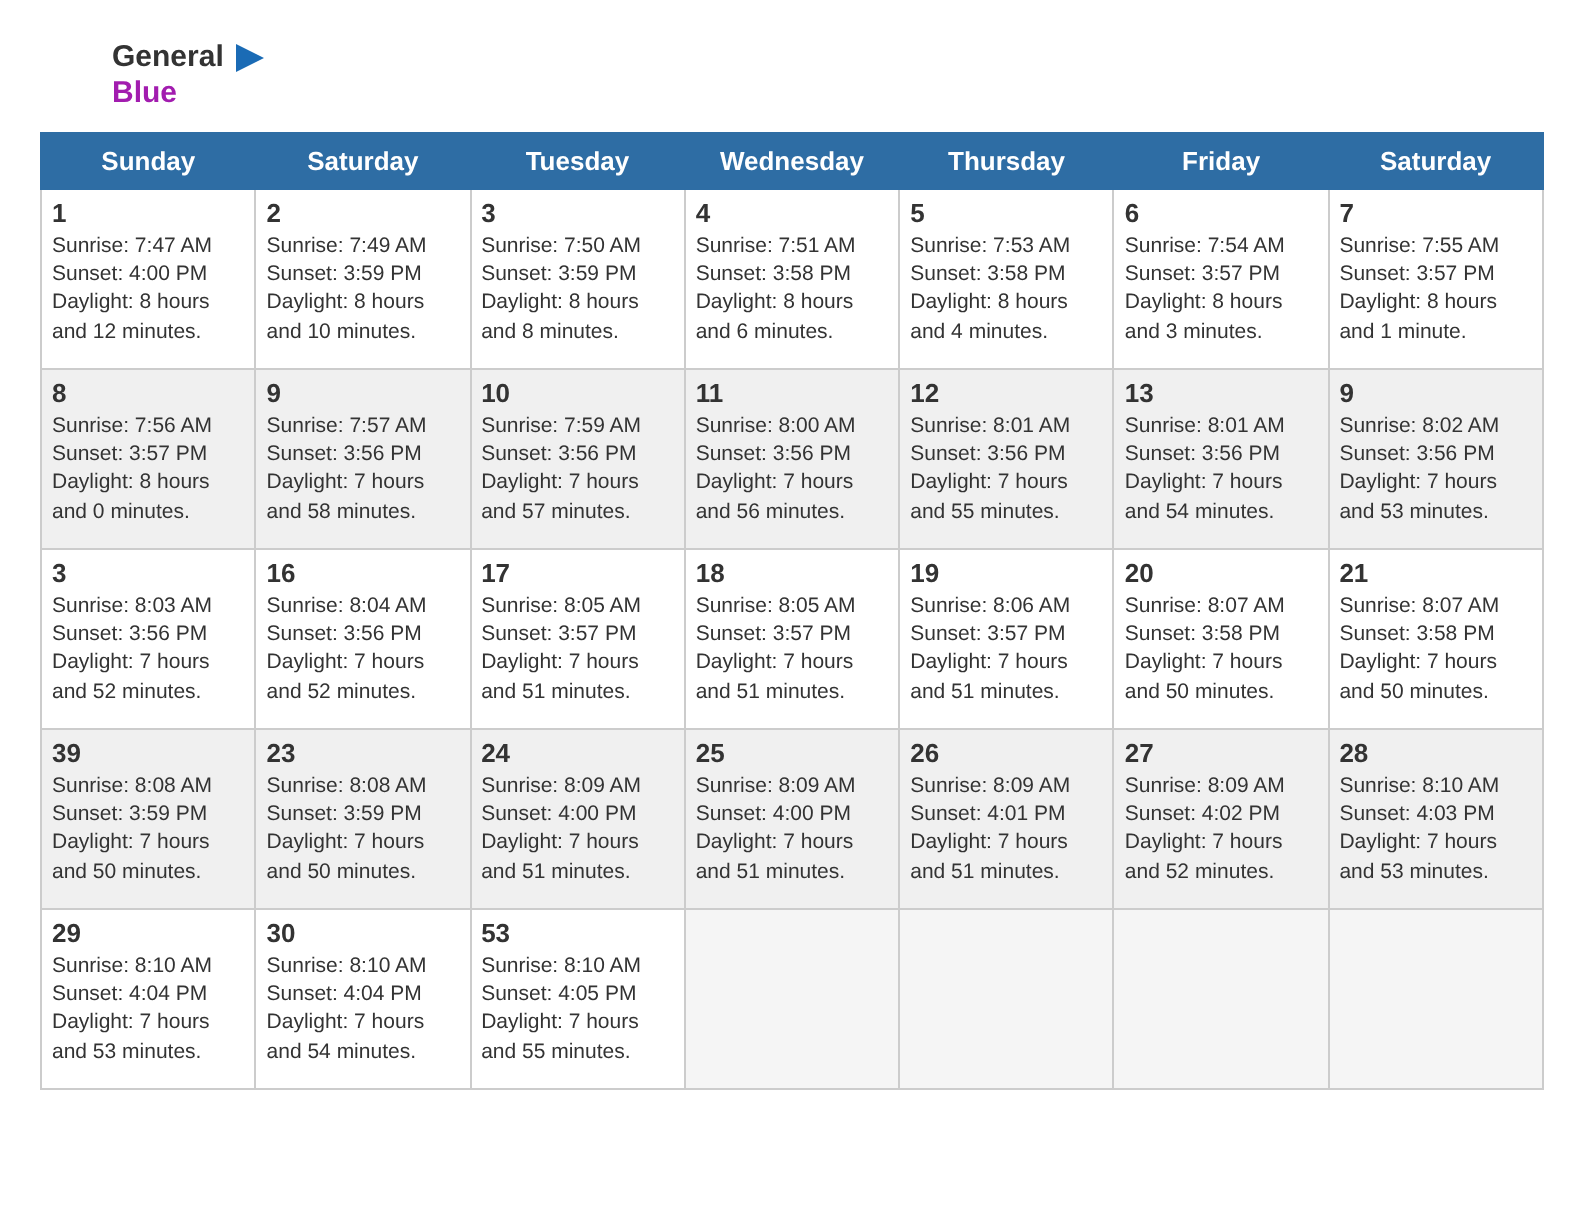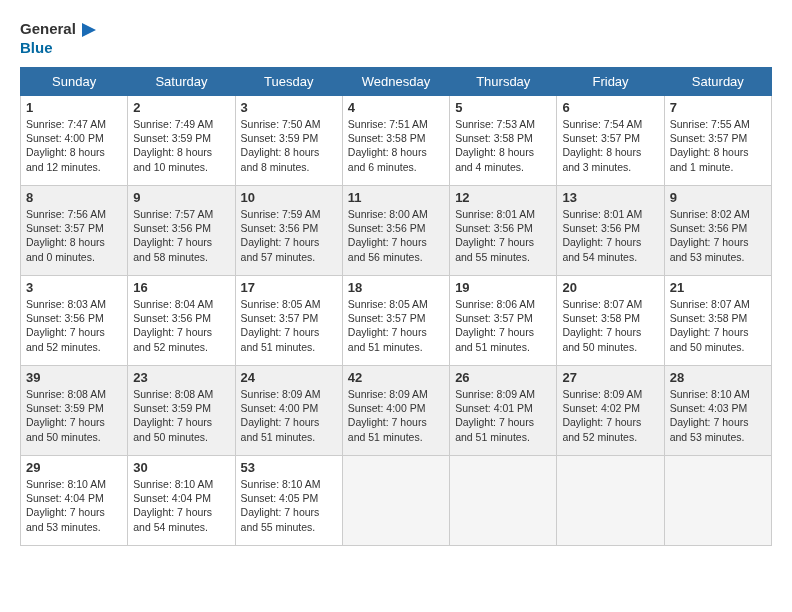--- a/index.html
+++ b/index.html
@@ -8,20 +8,21 @@
       background: #fff;
       width: 792px;
       min-height: 612px;
       padding: 20px;
     }
     .header {
       display: flex;
       justify-content: space-between;
       align-items: center;
       margin-bottom: 10px;
+      margin-left: 36px;
     }
     .logo {
       display: flex;
       align-items: center;
       gap: 2px;
     }
     .title-block {
       text-align: right;
     }
     .calendar-title {
@@ -35,21 +36,21 @@
     }
     table {
       width: 100%;
       border-collapse: collapse;
       table-layout: fixed;
     }
     th {
       background-color: #2e6da4;
       color: #fff;
       font-size: 13px;
-      font-weight: normal;
+      font-weight: bold;
       padding: 6px 4px;
       text-align: center;
       border: 1px solid #2e6da4;
     }
     td {
       border: 1px solid #ccc;
       vertical-align: top;
       padding: 4px 5px;
       height: 90px;
       background: #fff;
@@ -76,21 +77,21 @@
   </style>
 </head>
 <body>
 
 <div class="header">
   <div class="logo">
     <div style="font-family:Arial,sans-serif;font-size:15px;font-weight:bold;line-height:1.2;">
       <span style="color:#333;">General</span><svg width="18" height="18" viewBox="0 0 18 18" style="vertical-align:middle;margin-left:2px;">
           <polygon points="4,2 18,9 4,16" fill="#1a6bb5"></polygon>
         </svg><br>
-      <span style="color:#0369a1;">Blue</span>
+      <span style="color:#a21caf;">Blue</span>
     </div>
   </div>
   <div class="title-block">
     <div class="calendar-title"></div>
     <div class="calendar-subtitle"></div>
   </div>
 </div>
 
 <table>
   <thead>
@@ -202,21 +203,21 @@
         </td>
         <td class="shaded">
           <span class="day-num">23</span>
           <div class="day-info">Sunrise: 8:08 AM<br>Sunset: 3:59 PM<br>Daylight: 7 hours<br>and 50 minutes.</div>
         </td>
         <td class="shaded">
           <span class="day-num">24</span>
           <div class="day-info">Sunrise: 8:09 AM<br>Sunset: 4:00 PM<br>Daylight: 7 hours<br>and 51 minutes.</div>
         </td>
         <td class="shaded">
-          <span class="day-num">42</span>
+          <span class="day-num">25</span>
           <div class="day-info">Sunrise: 8:09 AM<br>Sunset: 4:00 PM<br>Daylight: 7 hours<br>and 51 minutes.</div>
         </td>
         <td class="shaded">
           <span class="day-num">26</span>
           <div class="day-info">Sunrise: 8:09 AM<br>Sunset: 4:01 PM<br>Daylight: 7 hours<br>and 51 minutes.</div>
         </td>
         <td class="shaded">
           <span class="day-num">27</span>
           <div class="day-info">Sunrise: 8:09 AM<br>Sunset: 4:02 PM<br>Daylight: 7 hours<br>and 52 minutes.</div>
         </td>

